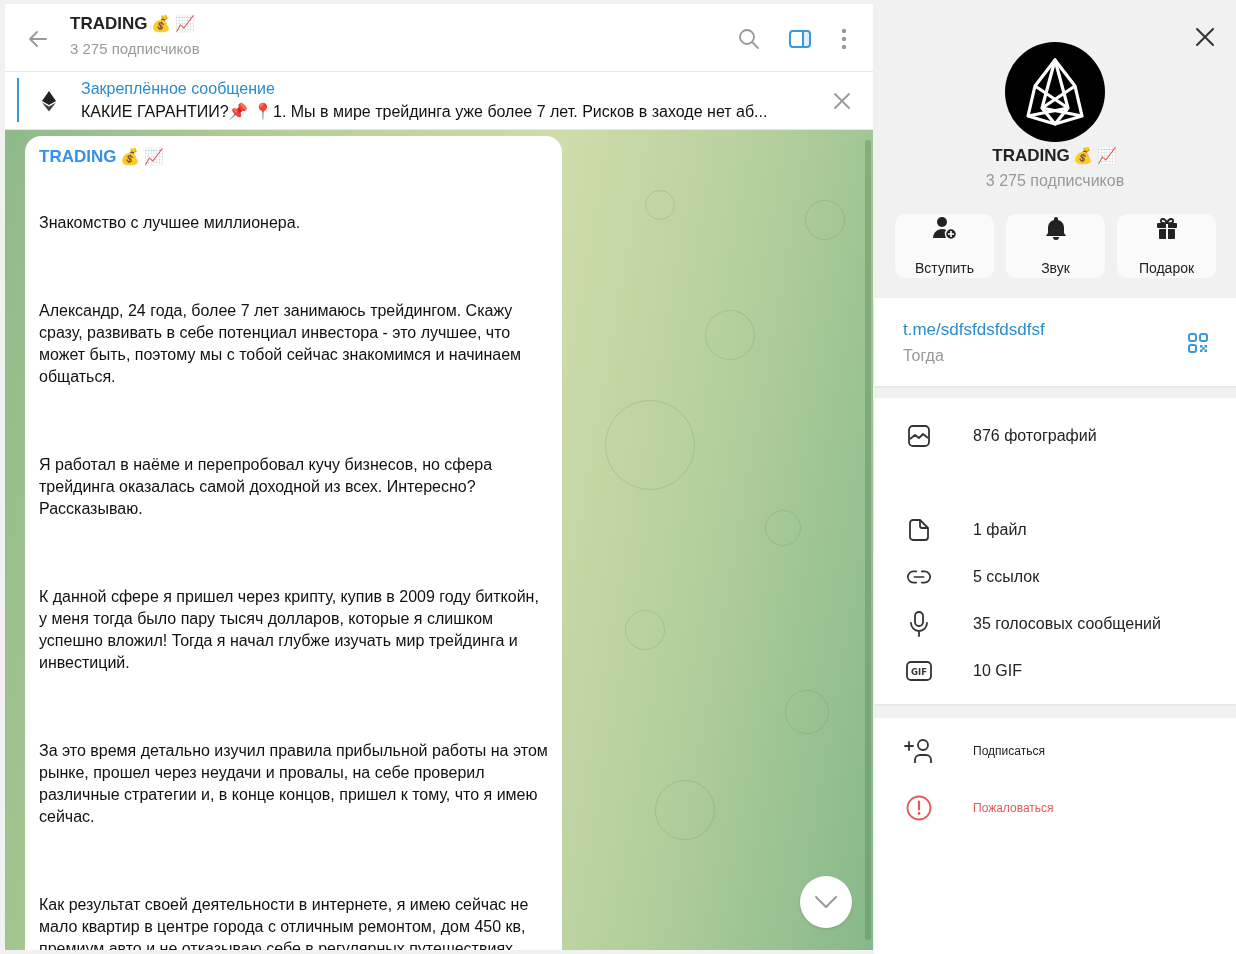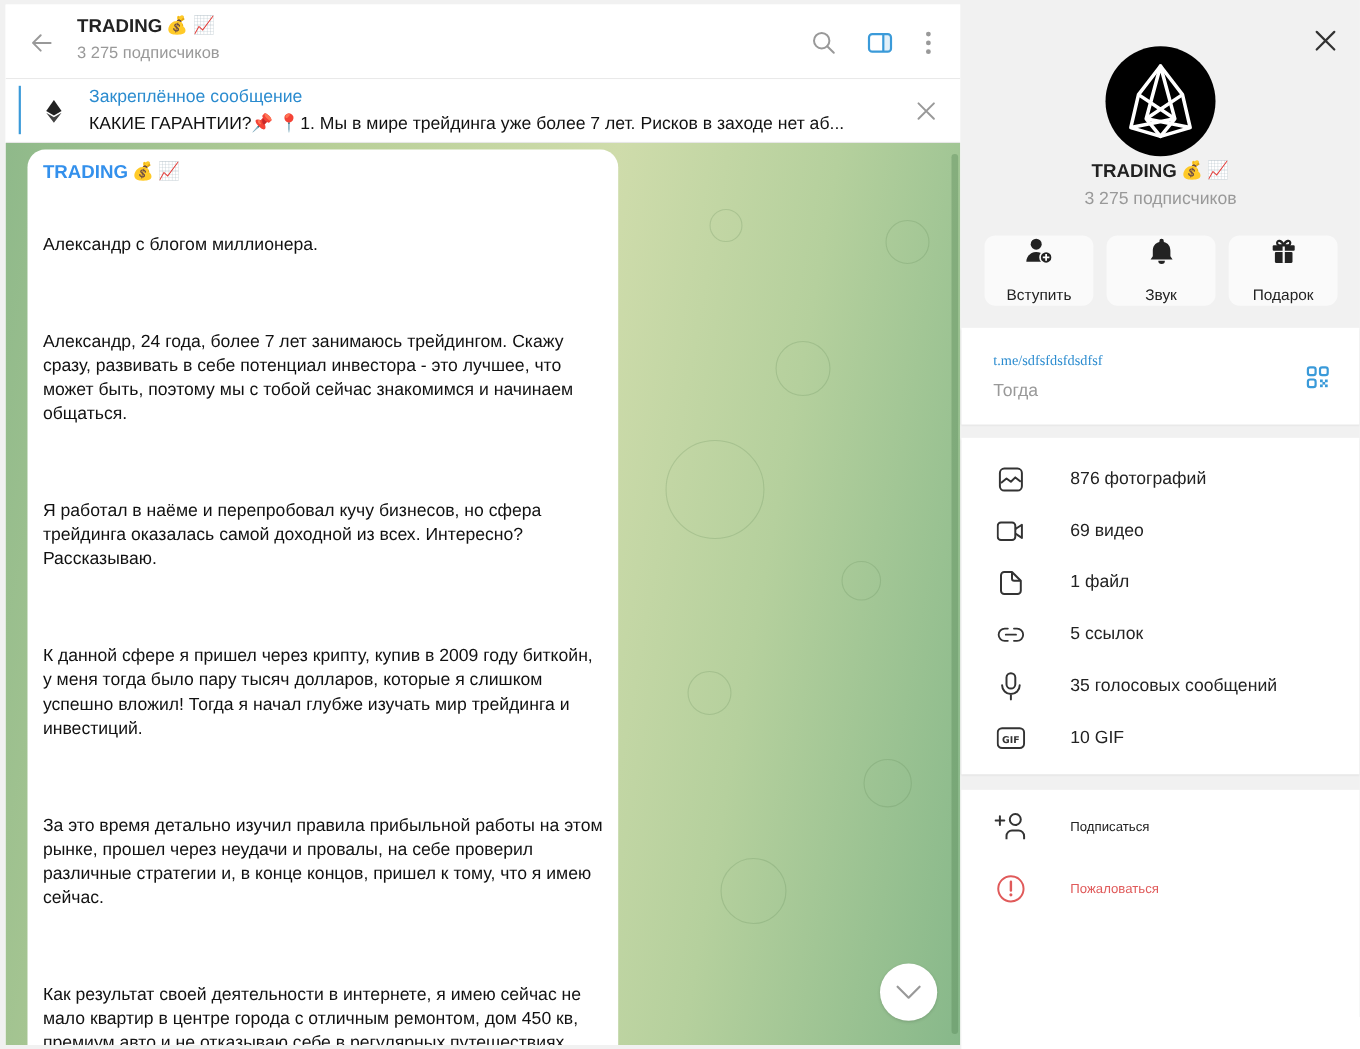--- a/index.html
+++ b/index.html
@@ -41,21 +41,21 @@
     .info-close { position: absolute; left: 319px; top: 25px; width: 24px; height: 24px; cursor: pointer; }
     .avatar { position: absolute; left: 131px; top: 42px; width: 100px; height: 100px; border-radius: 50%; background: #000; display: flex; align-items: center; justify-content: center; }
     .info-name { position: absolute; left: 0; width: 362px; top: 146px; text-align: center; font-size: 17px; font-weight: 600; color: #222; display: flex; justify-content: center; align-items: center; gap: 4px; }
     .info-sub { position: absolute; left: 0; width: 362px; top: 172px; text-align: center; font-size: 16px; color: #999; }
 
     .actions { position: absolute; left: 21px; top: 214px; display: flex; gap: 12px; }
     .action { width: 99px; height: 64px; background: #fafafa; border-radius: 10px; display: flex; flex-direction: column; align-items: center; justify-content: center; gap: 20px; cursor: pointer; }
     .action-label { font-size: 14px; color: #222; }
 
     .link-card { position: absolute; left: 0; top: 298px; width: 362px; height: 88px; background: #fff; box-shadow: 0 1px 2px rgba(0,0,0,0.08); }
-    .link-url { position: absolute; left: 29px; top: 22px; font-size: 13px; color: #2a8bcf; cursor: pointer; font-family: Liberation Serif, serif; }
+    .link-url { position: absolute; left: 29px; top: 22px; font-size: 17px; color: #2a8bcf; cursor: pointer; }
     .link-label { position: absolute; left: 29px; top: 49px; font-size: 16px; color: #999; }
     .qr-btn { position: absolute; left: 313px; top: 34px; width: 22px; height: 22px; cursor: pointer; }
 
     .media-card { position: absolute; left: 0; top: 398px; width: 362px; height: 306px; background: #fff; box-shadow: 0 1px 2px rgba(0,0,0,0.08); }
     .media-row { position: absolute; left: 0; width: 362px; height: 47px; display: flex; align-items: center; cursor: pointer; }
     .media-icon { position: absolute; left: 32px; width: 26px; height: 26px; display: flex; align-items: center; justify-content: center; }
     .media-label { position: absolute; left: 99px; font-size: 16px; color: #222; }
 
     .action-card { position: absolute; left: 0; top: 718px; width: 362px; height: 236px; background: #fff; }
     .act-row { position: absolute; left: 0; width: 362px; height: 50px; display: flex; align-items: center; cursor: pointer; }
@@ -131,21 +131,21 @@
       <div class="doodle" style="left:800px;top:70px;width:40px;height:40px;"></div>
       <div class="scrollbar"></div>
 
       <div class="bubble">
         <div class="bubble-author">
           <span>TRADING</span>
           <span class="emoji">💰</span>
           <span class="emoji">📈</span>
         </div>
         <div class="bubble-text">
-          <p>Александр с блогом миллионера.</p>
+          <p>Знакомство с лучшее миллионера.</p>
           <p>Александр, 24 года, более 7 лет занимаюсь трейдингом. Скажу сразу, развивать в себе потенциал инвестора - это лучшее, что может быть, поэтому мы с тобой сейчас знакомимся и начинаем общаться.</p>
           <p>Я работал в наёме и перепробовал кучу бизнесов, но сфера трейдинга оказалась самой доходной из всех. Интересно? Рассказываю.</p>
           <p>К данной сфере я пришел через крипту, купив в 2009 году биткойн, у меня тогда было пару тысяч долларов, которые я слишком успешно вложил! Тогда я начал глубже изучать мир трейдинга и инвестиций.</p>
           <p>За это время детально изучил правила прибыльной работы на этом рынке, прошел через неудачи и провалы, на себе проверил различные стратегии и, в конце концов, пришел к тому, что я имею сейчас.</p>
           <p>Как результат своей деятельности в интернете, я имею сейчас не мало квартир в центре города с отличным ремонтом, дом 450 кв, премиум авто и не отказываю себе в регулярных путешествиях заграницу, ведь работать я могу откуда угодно!</p>
           
           
         </div>
       </div>
     </div>
@@ -232,29 +232,20 @@
     <div class="media-card">
       <div class="media-row" style="top:14px;">
         <div class="media-icon">
           <svg width="24" height="24" viewBox="0 0 24 24">
               <rect x="2" y="2" width="20" height="20" rx="4" fill="none" stroke="#333" stroke-width="1.8"></rect>
               <path d="M3 15l5-4 4 3 4-4 5 4" fill="none" stroke="#333" stroke-width="1.8" stroke-linejoin="round"></path>
             </svg>
         </div>
         <span class="media-label">876 фотографий</span>
       </div>
-      <div class="media-row" style="top:61px;">
-        <div class="media-icon">
-          <svg width="26" height="22" viewBox="0 0 26 22">
-              <rect x="1" y="3" width="16" height="16" rx="3" fill="none" stroke="#333" stroke-width="1.8"></rect>
-              <path d="M17 9l6-4v12l-6-4" fill="none" stroke="#333" stroke-width="1.8" stroke-linejoin="round"></path>
-            </svg>
-        </div>
-        <span class="media-label">69 видео</span>
-      </div>
       <div class="media-row" style="top:108px;">
         <div class="media-icon">
           <svg width="22" height="24" viewBox="0 0 22 24">
               <path d="M5 2h7l8 8v9a3 3 0 0 1-3 3H5a3 3 0 0 1-3-3V5a3 3 0 0 1 3-3z" fill="none" stroke="#333" stroke-width="1.8" stroke-linejoin="round"></path>
               <path d="M12 2v6a2 2 0 0 0 2 2h6" fill="none" stroke="#333" stroke-width="1.8"></path>
             </svg>
         </div>
         <span class="media-label">1 файл</span>
       </div>
       <div class="media-row" style="top:155px;">

